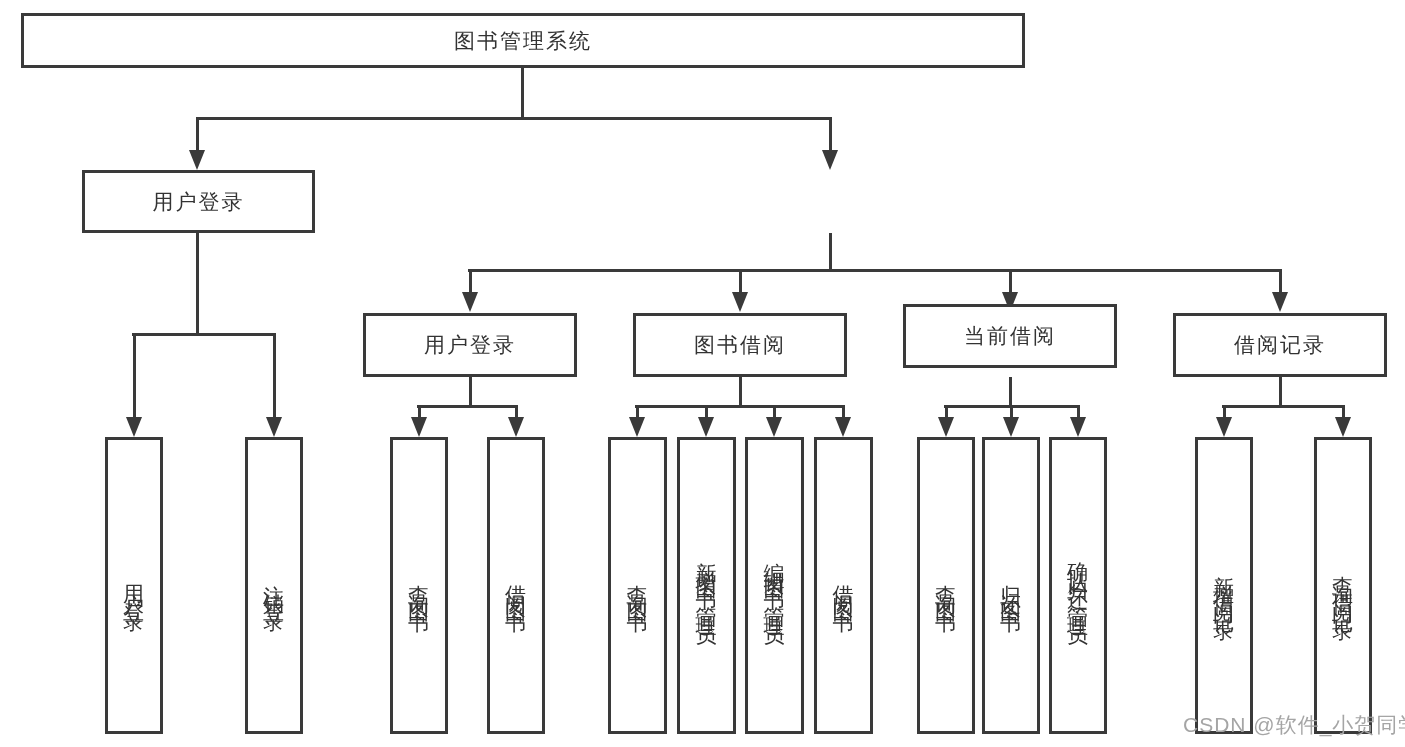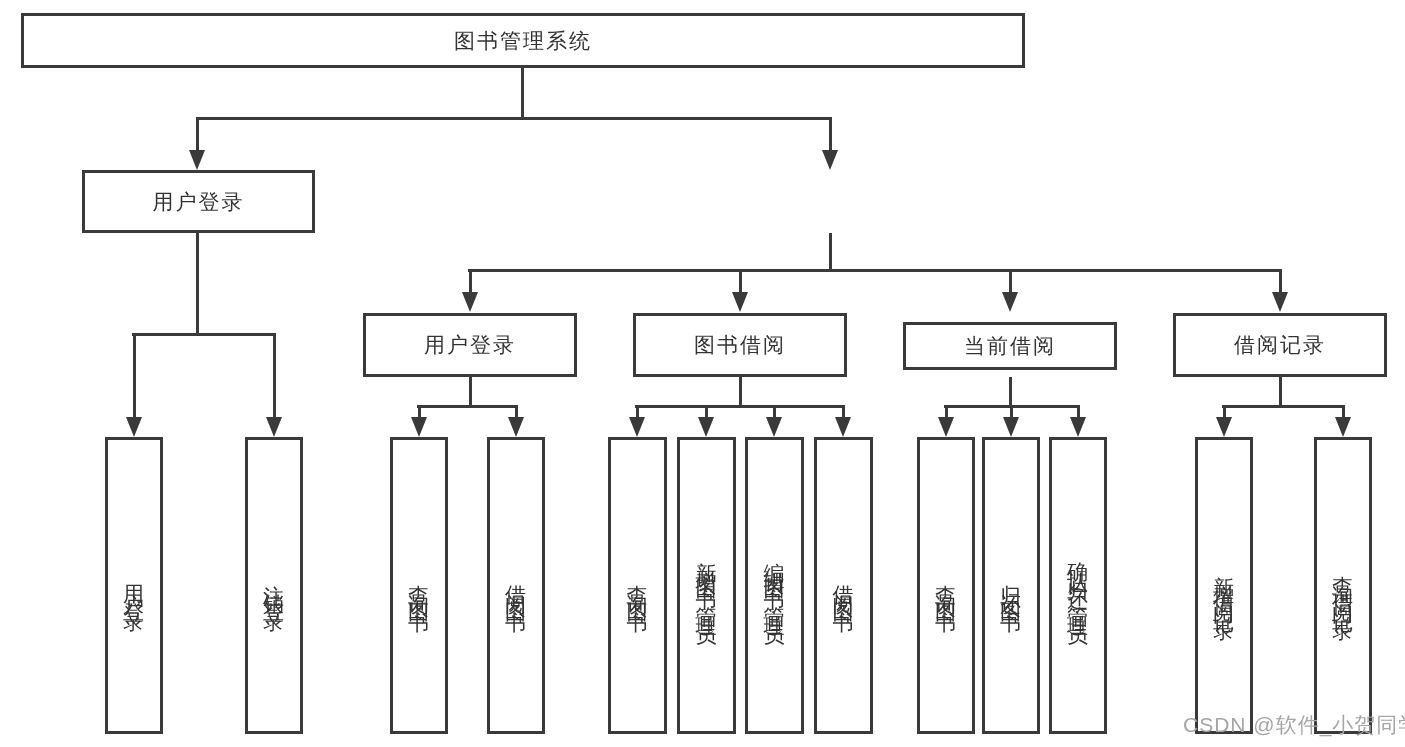--- a/index.html
+++ b/index.html
@@ -102,21 +102,21 @@
   <div class="arrow" style="left:1002px;top:292px"></div>
   <div class="line" style="left:1279px;top:269px;width:3px;height:24px"></div>
   <div class="arrow" style="left:1272px;top:292px"></div>
 
   <div class="box" style="left:363px;top:313px;width:214px;height:64px">
     <span>用户登录</span>
   </div>
   <div class="box" style="left:633px;top:313px;width:214px;height:64px">
     <span>图书借阅</span>
   </div>
-  <div class="box" style="left:903px;top:322px;width:214px;height:48px">
+  <div class="box" style="left:903px;top:304px;width:214px;height:64px">
     <span>当前借阅</span>
   </div>
   <div class="box" style="left:1173px;top:313px;width:214px;height:64px">
     <span>借阅记录</span>
   </div>
 
   <div class="line" style="left:469px;top:377px;width:3px;height:30px"></div>
   <div class="line" style="left:417px;top:405px;width:101px;height:3px"></div>
   <div class="line" style="left:418px;top:405px;width:3px;height:14px"></div>
   <div class="arrow" style="left:411px;top:417px"></div>

